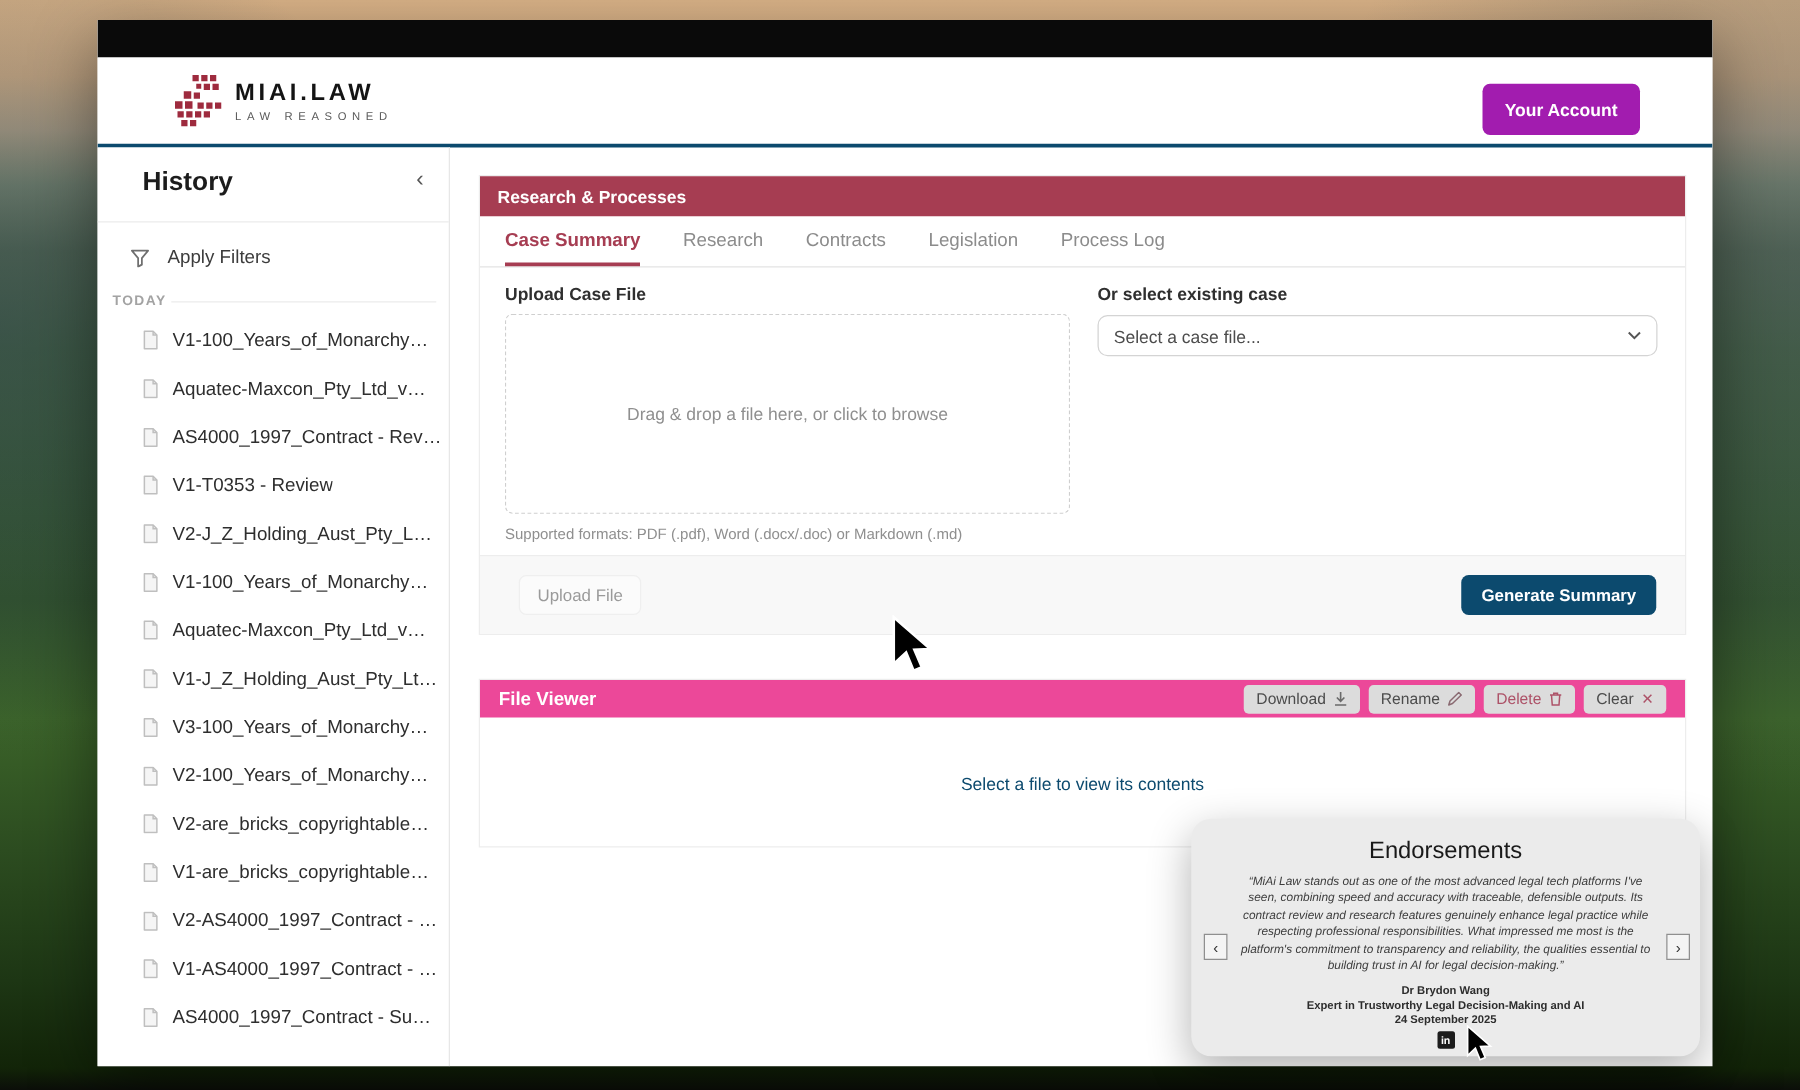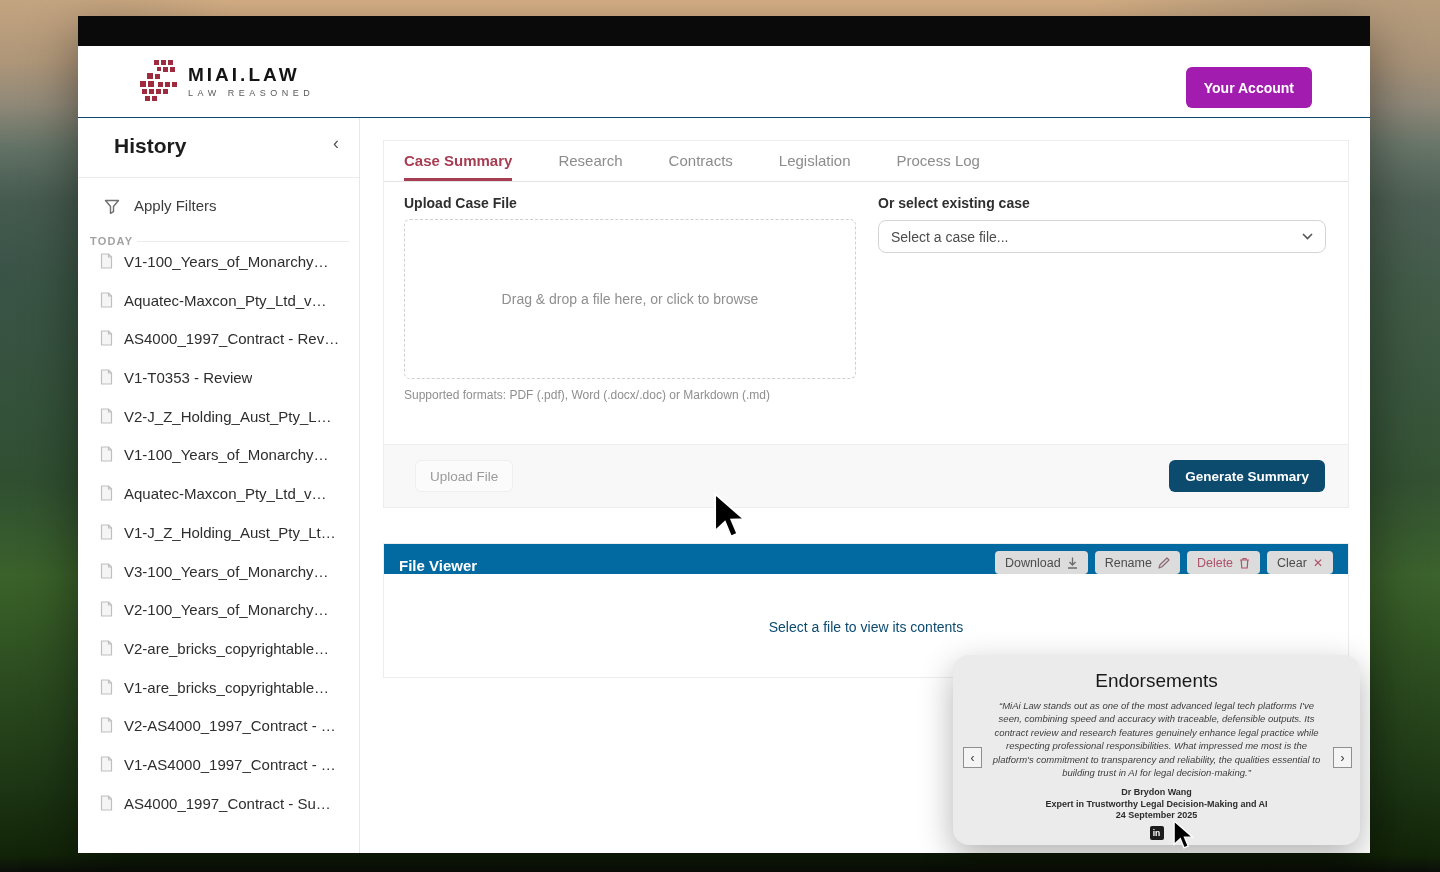--- a/index.html
+++ b/index.html
@@ -13,60 +13,60 @@
       linear-gradient(180deg,
         #d9b287 0%, #d3ad85 7%, #b7a489 12%, #7d8a72 17%,
         #556a50 23%, #40603c 32%, #355732 44%, #2f5129 55%,
         #3b6329 66%, #2c4c20 78%, #1d3614 90%, #122408 98%, #0b0e09 100%);
   }
   .window {
     position:absolute; left:78px; top:16px; width:1292px; height:837px;
     background:#ffffff; box-shadow:0 18px 50px rgba(0,0,0,.45); overflow:hidden;
   }
   .window-topbar { position:absolute; left:0; top:0; width:100%; height:30px; background:#0a0a0a; }
-  .app-header { position:absolute; left:0; top:30px; width:100%; height:72px; background:#fff; border-bottom:1px solid #0c4a6e; }
+  .app-header { position:absolute; left:0; top:30px; width:100%; height:72px; background:#fff; border-bottom:3px solid #0c4a6e; }
   .logo-wrap { position:absolute; left:62px; top:14px; display:flex; align-items:center; gap:8px; }
   .logo-text .t1 { font-size:19px; font-weight:bold; letter-spacing:3px; color:#141414; }
   .logo-text .t2 { font-size:9px; letter-spacing:4.5px; color:#5a5a5a; margin-top:2px; }
   .account-btn { position:absolute; right:58px; top:21px; height:41px; padding:0 18px;
     background:#a21caf; color:#fff; font-size:14px; font-weight:bold; border:none; border-radius:6px;
     display:flex; align-items:center; cursor:pointer; }
   
   .sidebar { position:absolute; left:0; top:102px; width:282px; height:735px; background:#fff; border-right:1px solid #e7e7e7; }
   .history-row { position:absolute; left:36px; right:20px; top:16px; display:flex; justify-content:space-between; }
   .history-title { font-size:21px; font-weight:bold; color:#1c1c1c; }
   .collapse-icon { font-size:18px; color:#555; cursor:pointer; line-height:1; }
   .sidebar-divider { position:absolute; left:0; right:0; top:59px; border-top:1px solid #ececec; }
   .filters-row { position:absolute; left:26px; top:79px; display:flex; align-items:flex-end; gap:14px; color:#3c3c3c; font-size:15px; cursor:pointer; }
   .today-row { position:absolute; left:12px; right:10px; top:117px; display:flex; align-items:center; gap:4px; }
   .today-label { font-size:11px; letter-spacing:1.2px; color:#a3a3a3; font-weight:bold; }
   .today-line { flex:1; border-top:1px solid #ebebeb; }
   .history-list { position:absolute; left:0; right:0; top:135px; bottom:0; overflow:hidden; }
-  .history-item { height:38.7px; display:flex; align-items:flex-start; gap:11px; padding-left:22px; cursor:pointer; }
+  .history-item { height:38.7px; display:flex; align-items:center; gap:11px; padding-left:36px; cursor:pointer; }
   .history-item .label { font-size:15px; color:#2e2e2e; white-space:nowrap; overflow:hidden; }
   
   .panel-rp { position:absolute; left:305px; top:124px; width:966px; height:368px; background:#fff; border:1px solid #ededed; }
   .rp-header { height:32px; background:#a63d52; color:#fff; display:flex; align-items:center; padding-left:14px; font-size:14px; font-weight:bold; }
-  .tabs { height:41px; display:flex; align-items:stretch; gap:46px; padding:0 20px; border-bottom:1px solid #e3e3e3; }
+  .tabs { height:41px; display:flex; align-items:stretch; gap:34px; padding:0 20px; border-bottom:1px solid #e3e3e3; }
   .tab { display:flex; align-items:center; font-size:15px; color:#8c8c8c; cursor:pointer; border-bottom:3px solid transparent; padding-top:2px; }
   .tab.active { color:#a63d52; font-weight:bold; border-bottom-color:#a63d52; }
   .rp-body { position:relative; height:231px; }
   .col-label { position:absolute; top:13px; font-size:14px; font-weight:bold; color:#2f2f2f; }
   .dropzone { position:absolute; left:20px; top:37px; width:452px; height:160px; border:1.5px dashed #cfcfcf; border-radius:6px;
     display:flex; align-items:center; justify-content:center; color:#8f8f8f; font-size:14px; cursor:pointer; }
   .formats { position:absolute; left:20px; top:206px; font-size:12px; color:#8f8f8f; }
   .case-select { position:absolute; left:494px; top:38px; width:448px; height:33px; border:1px solid #d4d4d4; border-radius:8px;
     display:flex; align-items:center; justify-content:space-between; padding:0 12px; font-size:14px; color:#4c4c4c; cursor:pointer; background:#fff; }
   .rp-footer { position:absolute; left:0; right:0; bottom:0; height:63px; background:#f8f8f8; border-top:1px solid #ededed; }
   .upload-file-btn { position:absolute; left:31px; top:15px; height:32px; padding:0 14px; background:#fbfbfb; border:1px solid #efefef;
     border-radius:6px; color:#9a9a9a; font-size:13.5px; display:flex; align-items:center; cursor:pointer; }
   .generate-btn { position:absolute; right:23px; top:15px; height:32px; padding:0 16px; background:#0c4a6e; border:none;
     border-radius:6px; color:#fff; font-size:13.5px; font-weight:bold; display:flex; align-items:center; cursor:pointer; }
   .panel-fv { position:absolute; left:305px; top:527px; width:966px; height:135px; background:#fff; border:1px solid #ededed; }
-  .fv-header { height:30px; background:#0369a1; display:flex; align-items:flex-end; padding:0 15px; }
+  .fv-header { height:30px; background:#ec4899; display:flex; align-items:center; padding:0 15px; }
   .fv-title { color:#fff; font-size:15px; font-weight:bold; flex:1; }
   .fv-btn { height:23px; margin-left:7px; padding:0 10px; background:#dcdcdc; border:none; border-radius:4px;
     font-size:12.5px; color:#4c4c4c; display:flex; align-items:center; gap:6px; cursor:pointer; font-family:inherit; }
   .fv-btn.danger { color:#ad5268; }
   .fv-btn .x-glyph { color:#ad5268; font-size:12px; }
   .fv-empty { height:105px; display:flex; align-items:center; justify-content:center; color:#0c4a6e; font-size:14px; }
   
   .endorsements { position:absolute; left:953px; top:655px; width:407px; height:190px; background:#ebebeb; border-radius:16px;
     box-shadow:0 12px 34px rgba(0,0,0,.3); z-index:5; text-align:center; }
   .end-title { margin-top:15px; font-size:19px; color:#191919; font-weight:500; }
@@ -289,20 +289,21 @@
               <path d="M1.5 1 h7 l3 3 v11 h-10 Z" fill="#f5f5f5" stroke="#bfbfbf" stroke-width="1.2" stroke-linejoin="round"></path>
               <path d="M8.5 1 v3 h3" fill="none" stroke="#bfbfbf" stroke-width="1.2"></path>
             </svg>
           </span>
           <span class="label">AS4000_1997_Contract - Su…</span>
         </div>
       </div>
   </div>
 
   <div class="panel-rp">
+    <div class="rp-header">Research &amp; Processes</div>
     <div class="tabs">
       <div class="tab active">Case Summary</div>
       <div class="tab">Research</div>
       <div class="tab">Contracts</div>
       <div class="tab">Legislation</div>
       <div class="tab">Process Log</div>
     </div>
     <div class="rp-body">
       <div class="col-label" style="left:20px;">Upload Case File</div>
       <div class="dropzone">

